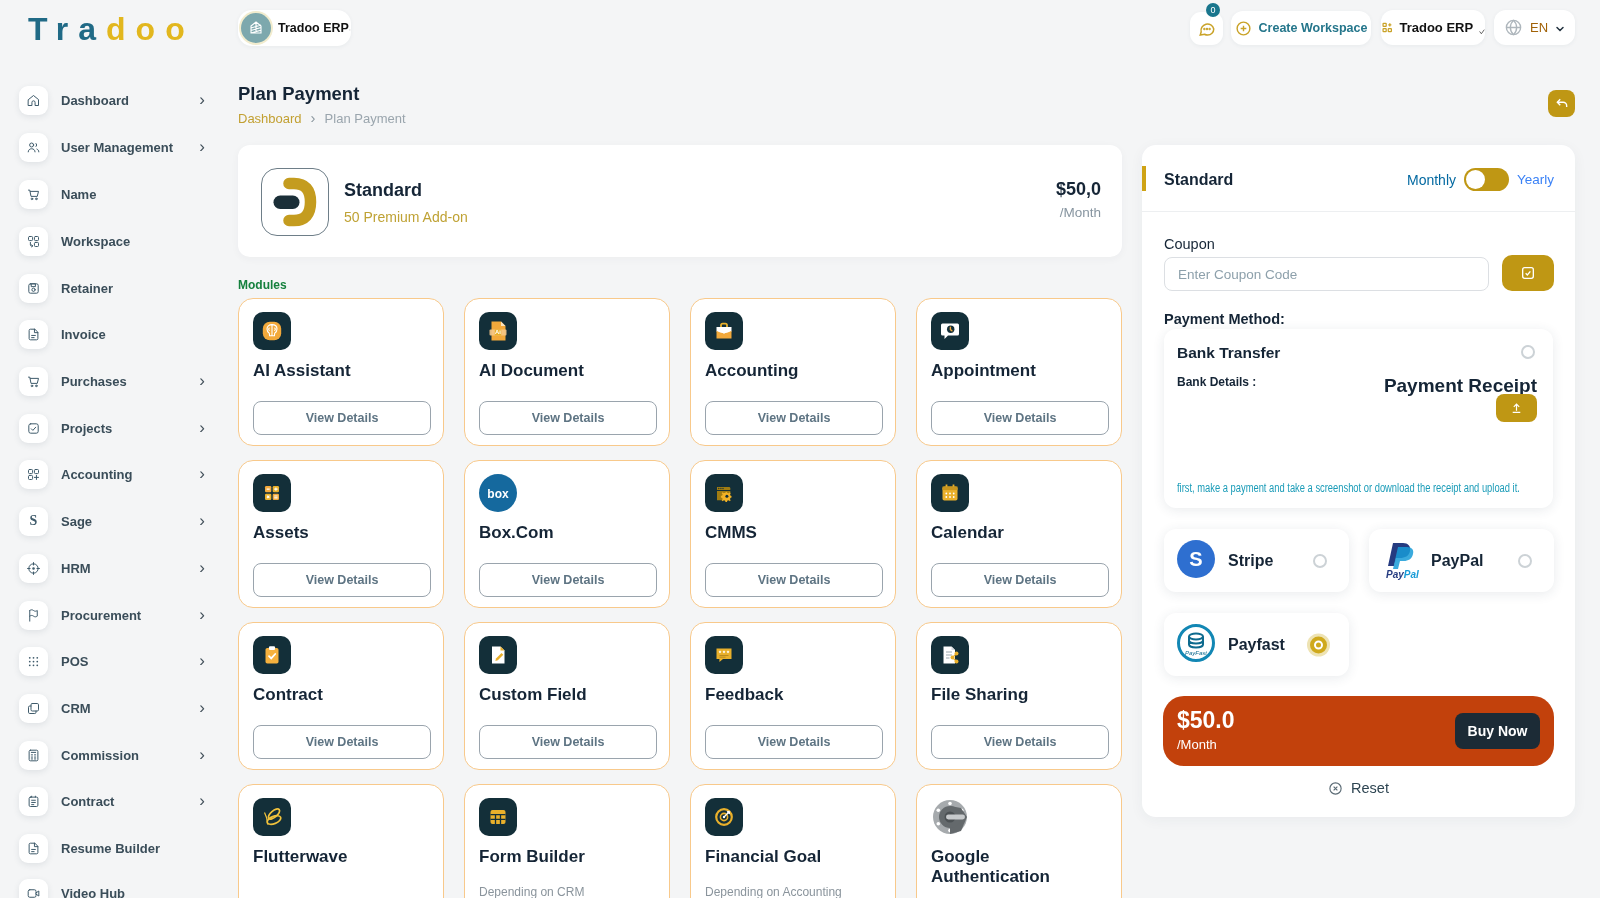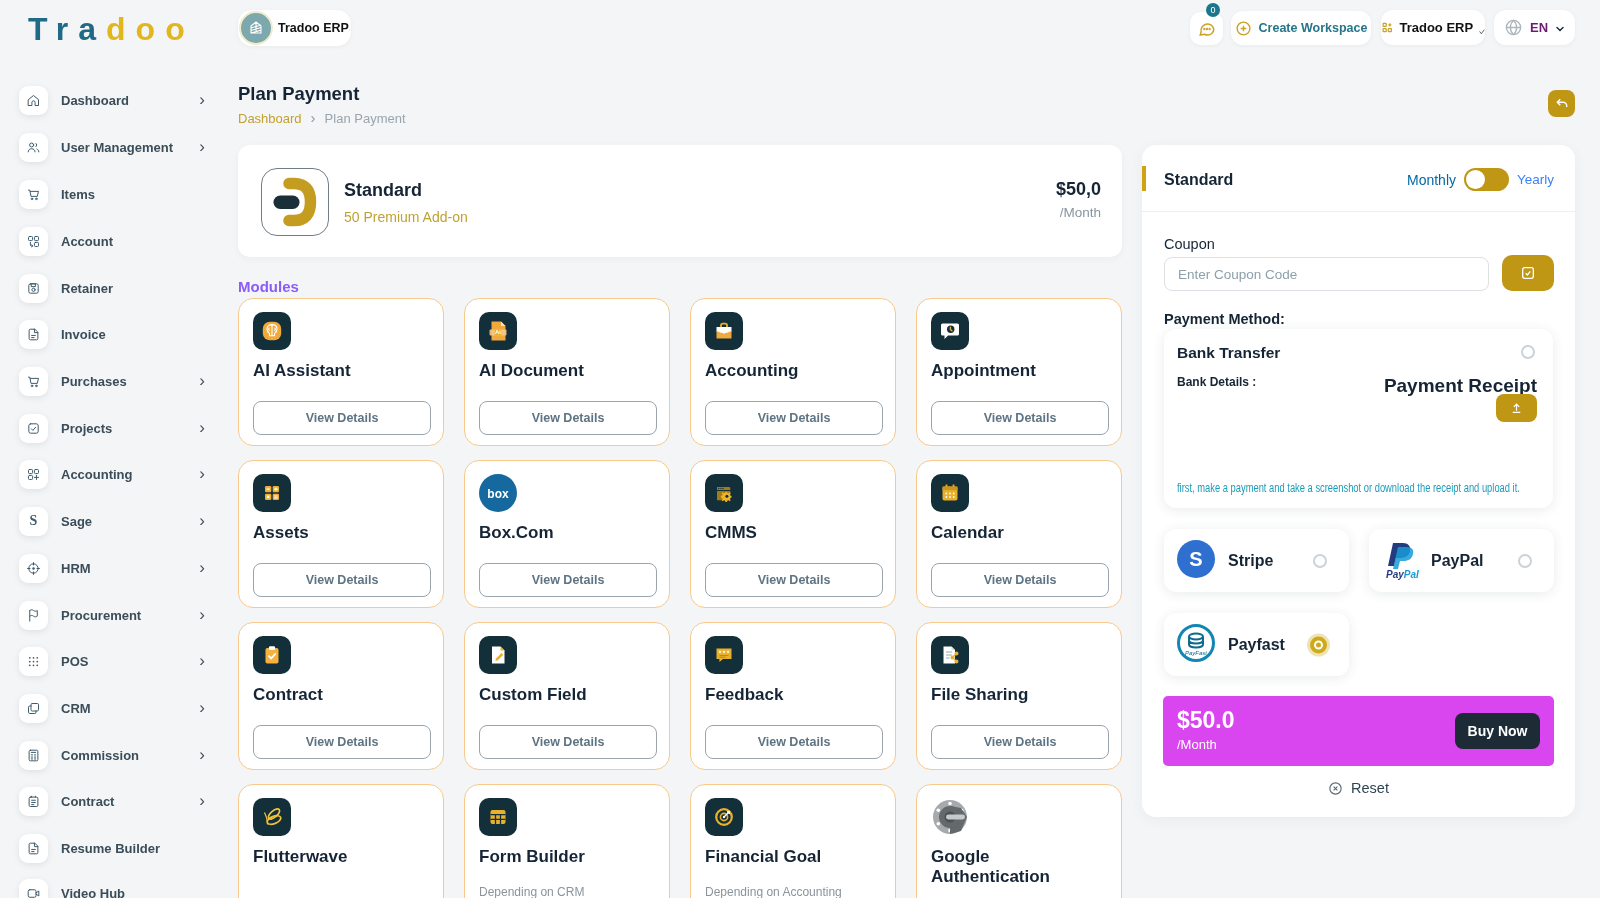--- a/index.html
+++ b/index.html
@@ -39,42 +39,42 @@
   .badge { left:1206px; top:3px; width:14px; height:14px; background:#19768d; color:#fff; border-radius:50%;
     font-size:9px; display:flex; align-items:center; justify-content:center; }
   .cwbtn { left:1231px; top:11px; width:140px; height:34px; background:#fff; border-radius:12px;
     box-shadow:0 1px 4px rgba(40,60,80,.06); display:flex; align-items:center; justify-content:center; gap:7px; }
   .cwbtn .txt { font-size:12.5px; font-weight:bold; color:#25768b; white-space:nowrap; }
   .erpbtn { left:1381px; top:10px; width:104px; height:35px; background:#fff; border-radius:12px;
     box-shadow:0 1px 4px rgba(40,60,80,.06); display:flex; align-items:center; justify-content:center; gap:6px; }
   .erpbtn .txt { font-size:13px; font-weight:bold; color:#121212; white-space:nowrap; }
   .enbtn { left:1494px; top:10px; width:81px; height:35px; background:#fff; border-radius:12px;
     box-shadow:0 1px 4px rgba(40,60,80,.06); display:flex; align-items:center; justify-content:center; gap:7px; }
-  .enbtn .txt { font-size:13px; font-weight:bold; color:#701a75; }
+  .enbtn .txt { font-size:13px; font-weight:normal; color:#a16207; }
 
   
   .h1 { left:238px; top:83px; font-size:18.5px; font-weight:bold; color:#152536; }
   .crumbs { left:238px; top:109px; font-size:13px; }
   .crumbs .a { color:#c2a032; }
   .crumbs .sep { color:#8b979f; margin:0 9px; font-size:15px; }
   .crumbs .b { color:#9aa5ad; }
   .backbtn { left:1548px; top:90px; width:27px; height:27px; background:#bf9714; border-radius:8px;
     display:flex; align-items:center; justify-content:center; }
 
   
   .plancard { left:238px; top:145px; width:884px; height:112px; background:#fff; border-radius:12px;
     box-shadow:0 2px 8px rgba(40,60,80,.04); }
   .planicon { position:absolute; left:23px; top:23px; width:68px; height:68px; border:1px solid #6e7e88;
     border-radius:16px; background:#fff; }
   .plancard .nm { position:absolute; left:106px; top:35px; font-size:18px; font-weight:bold; color:#152536; }
   .plancard .sub { position:absolute; left:106px; top:64px; font-size:14px; color:#bfa234; }
   .plancard .price { position:absolute; right:21px; top:34px; font-size:18px; font-weight:bold; color:#152536; text-align:right; }
   .plancard .per { position:absolute; right:21px; top:60px; font-size:13.5px; color:#8795a0; text-align:right; }
 
-  .modlbl { left:238px; top:278px; font-size:15px; font-weight:bold; color:#8b5cf6; }
+  .modlbl { left:238px; top:278px; font-size:12px; font-weight:bold; color:#15803d; }
 
   
   .grid { left:238px; top:298px; width:884px; }
   .card { position:absolute; width:206px; height:148px; background:#fff; border:1.5px solid #f8c98b;
     border-radius:15px; overflow:hidden; }
   .card.tall { height:190px; }
   .micon { position:absolute; left:14px; top:13px; width:38px; height:38px; background:#132f39; border-radius:10px;
     display:flex; align-items:center; justify-content:center; }
   .micon.round { background:transparent; }
   .card .ttl { position:absolute; left:14px; top:62px; font-size:17px; font-weight:bold; color:#152536; line-height:20px; width:180px;}
@@ -111,21 +111,21 @@
   .bank .note { position:absolute; left:13px; top:152px; font-size:12px; color:#1b9cb8; white-space:nowrap; transform:scaleX(0.78); transform-origin:left center; }
 
   .paycard { position:absolute; width:185px; height:63px; background:#fff; border-radius:12px;
     box-shadow:0 2px 12px rgba(40,60,80,.10); }
   .paycard .lg { position:absolute; left:13px; top:50%; transform:translateY(-50%); }
   .paycard .nm { position:absolute; left:64px; top:50%; transform:translateY(-50%); font-size:16px; font-weight:bold; }
   .paycard .radio { right:22px; top:50%; transform:translateY(-50%); }
   .radio.sel { width:17px; height:17px; border:none; background:#cfa91c; box-shadow:0 0 0 3px #eee3b3; }
   .radio.sel::after { content:""; position:absolute; left:4px; top:4px; width:9px; height:9px; border:2.5px solid #fff; border-radius:50%; box-sizing:border-box;}
 
-  .banner { position:absolute; left:21px; top:551px; width:391px; height:70px; background:#d946ef; border-radius:5px; }
+  .banner { position:absolute; left:21px; top:551px; width:391px; height:70px; background:#c2410c; border-radius:21px; }
   .banner .amt { position:absolute; left:14px; top:11px; font-size:23px; font-weight:bold; color:#fff; }
   .banner .per { position:absolute; left:14px; top:41px; font-size:13px; color:#fff; }
   .buynow { position:absolute; right:14px; top:17px; width:85px; height:36px; background:#1c2b36; border-radius:8px;
     display:flex; align-items:center; justify-content:center; color:#fff; font-size:14px; font-weight:bold; }
   .reset { position:absolute; left:0; top:635px; width:100%; text-align:center; font-size:14.5px; color:#2e4552;
     display:flex; align-items:center; justify-content:center; gap:8px; }
 </style>
 </head>
 <body>
 
@@ -153,33 +153,33 @@
     <span class="chev">›</span>
   </div>
   <div class="mi" style="top:179.5px">
     <div class="chip">
       <svg viewBox="0 0 24 24">
         <path d="M4 5 h2 l2 10 h10 l2-8 H7"></path>
         <circle cx="9.5" cy="19" r="1.3"></circle>
         <circle cx="16.5" cy="19" r="1.3"></circle>
       </svg>
     </div>
-    <span class="lbl">Items</span>
+    <span class="lbl">Name</span>
   </div>
   <div class="mi" style="top:226.5px">
     <div class="chip">
       <svg viewBox="0 0 24 24">
         <rect x="4" y="4" width="6.5" height="6.5" rx="1.5"></rect>
         <rect x="13.5" y="4" width="6.5" height="6.5" rx="1.5"></rect>
         <rect x="13.5" y="13.5" width="6.5" height="6.5" rx="1.5"></rect>
         <path d="M7 13.5 v4 a1.5 1.5 0 0 0 1.5 1.5 h2"></path>
         <path d="M9 17.5 l2 1.5 -2 1.5"></path>
       </svg>
     </div>
-    <span class="lbl">Account</span>
+    <span class="lbl">Workspace</span>
   </div>
   <div class="mi" style="top:273.5px">
     <div class="chip">
       <svg viewBox="0 0 24 24">
         <rect x="4.5" y="4.5" width="15" height="15" rx="2.5"></rect>
         <path d="M9 4.5 h6 v4.5 h-6 z"></path>
         <circle cx="12" cy="14" r="2.6"></circle>
       </svg>
     </div>
     <span class="lbl">Retainer</span>

